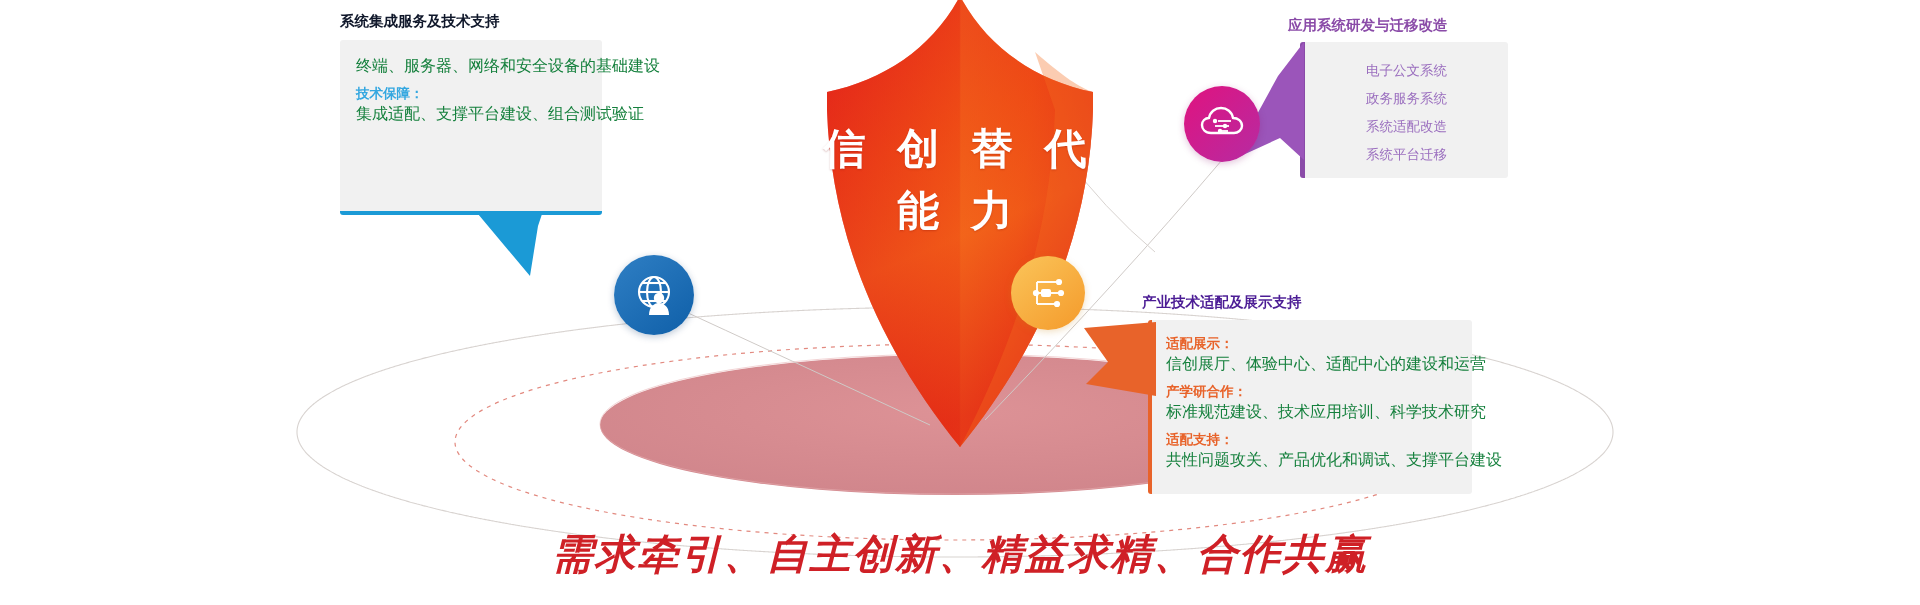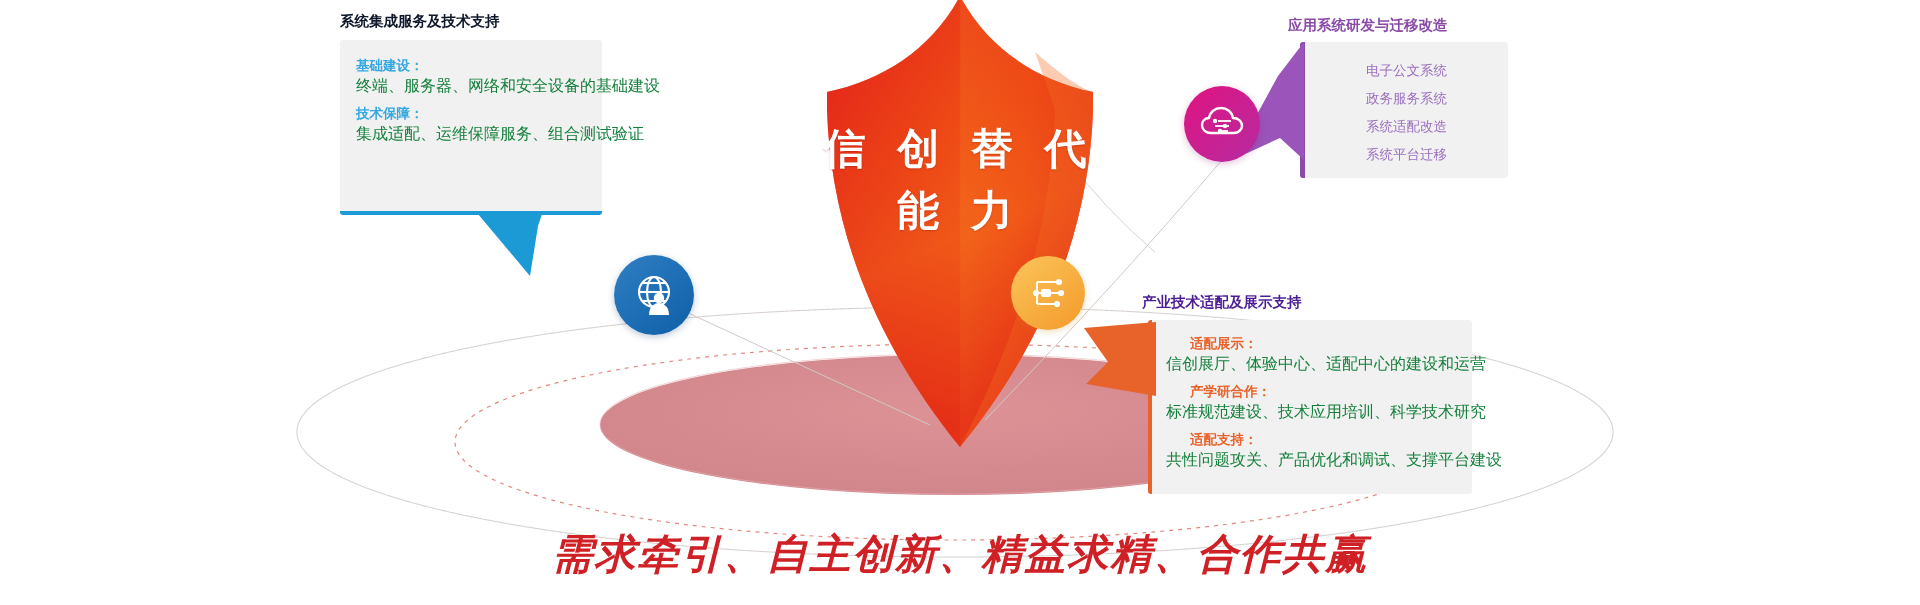--- a/index.html
+++ b/index.html
@@ -116,21 +116,21 @@
   
   #card-br {
     left: 1148px;
     top: 320px;
     width: 324px;
     height: 174px;
     padding: 14px 0 0 14px;
     border-left: 4px solid #e8632a;
   }
   #title-br { left: 1142px; top: 293px; color: #4c1d95; }
-  #card-br .sec-h { color: #e8632a; margin-left: 24px; }
+  #card-br .sec-h { color: #e8632a; }
 
   
   .icon-circle {
     position: absolute;
     border-radius: 50%;
     display: flex;
     align-items: center;
     justify-content: center;
   }
   #icon-globe {
@@ -233,26 +233,25 @@
 
   <div id="shield-text">
     <span>信 创 替 代</span>
     <span class="l2">能 力</span>
   </div>
 
   <div class="card-title" id="title-left">系统集成服务及技术支持</div>
 
   <div class="card" id="card-left">
     <div class="sec">
-      <div class="sec-h">基础建设：</div>
       <div class="sec-b">终端、服务器、网络和安全设备的基础建设</div>
     </div>
     <div class="sec">
       <div class="sec-h">技术保障：</div>
-      <div class="sec-b">集成适配、运维保障服务、组合测试验证</div>
+      <div class="sec-b">集成适配、支撑平台建设、组合测试验证</div>
     </div>
   </div>
 
   <svg class="abs" style="left:478px; top:214px; width:90px; height:70px;" viewBox="0 0 90 70" xmlns="http://www.w3.org/2000/svg">
     <path d="M0 0 L64 0 L60 12 L52 62 Z" fill="#1b9ad6"></path>
   </svg>
 
   <div class="icon-circle" id="icon-globe">
     <svg width="50" height="50" viewBox="0 0 50 50" xmlns="http://www.w3.org/2000/svg">
       <g fill="none" stroke="#ffffff" stroke-width="2.1">

